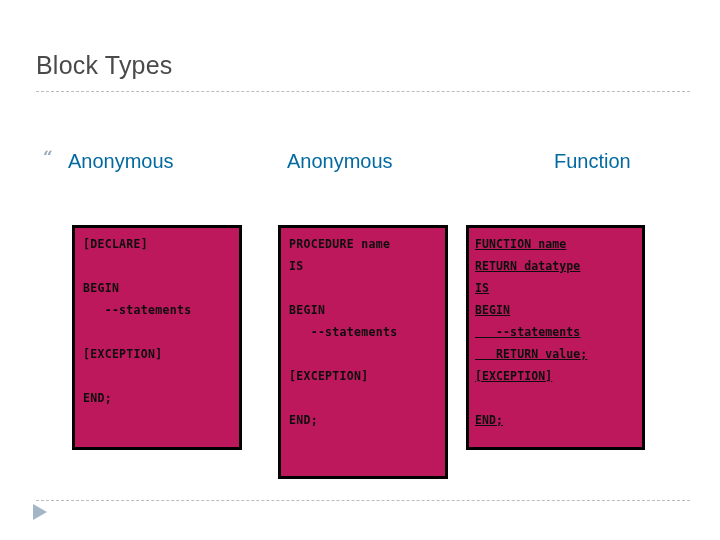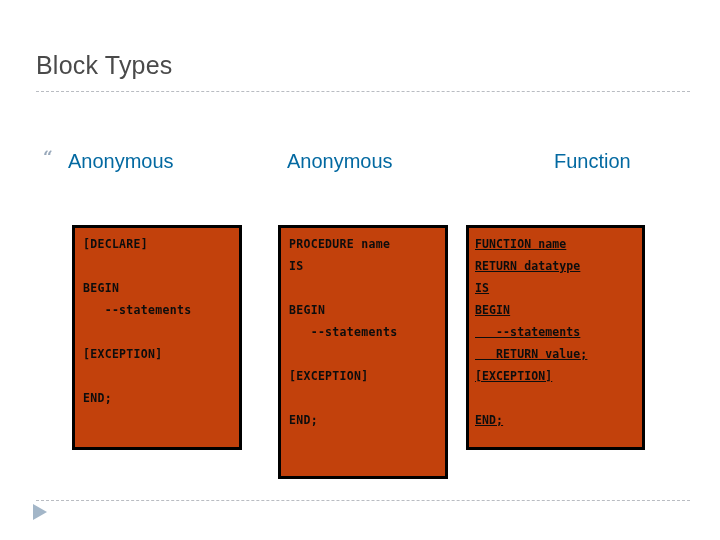--- a/index.html
+++ b/index.html
@@ -60,21 +60,21 @@
     color: #98a8ba;
     font-family: "DejaVu Serif", serif;
     font-weight: 700;
     user-select: none;
   }
 
   
   .code-box {
     position: absolute;
     top: 225px;
-    background: #c2410c;
+    background: #be185d;
     border: 3px solid #000000;
     box-sizing: border-box;
     overflow: hidden;
   }
   #box-anonymous { left: 72px;  width: 170px; height: 225px; }
   #box-procedure { left: 278px; width: 170px; height: 254px; }
   #box-function  { left: 466px; width: 179px; height: 225px; }
 
   .code-text {
     margin: 0;

